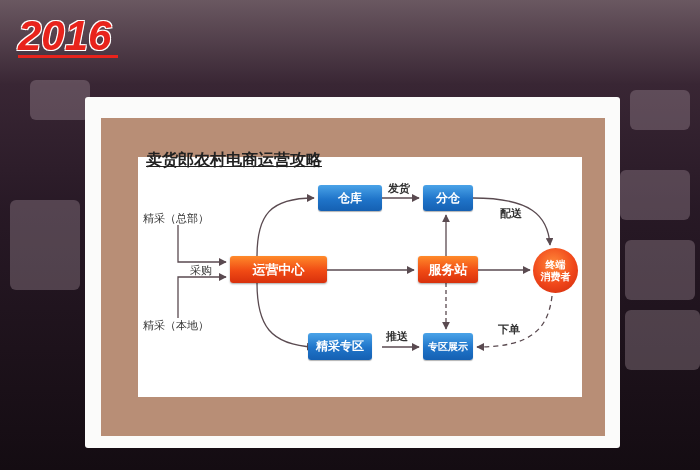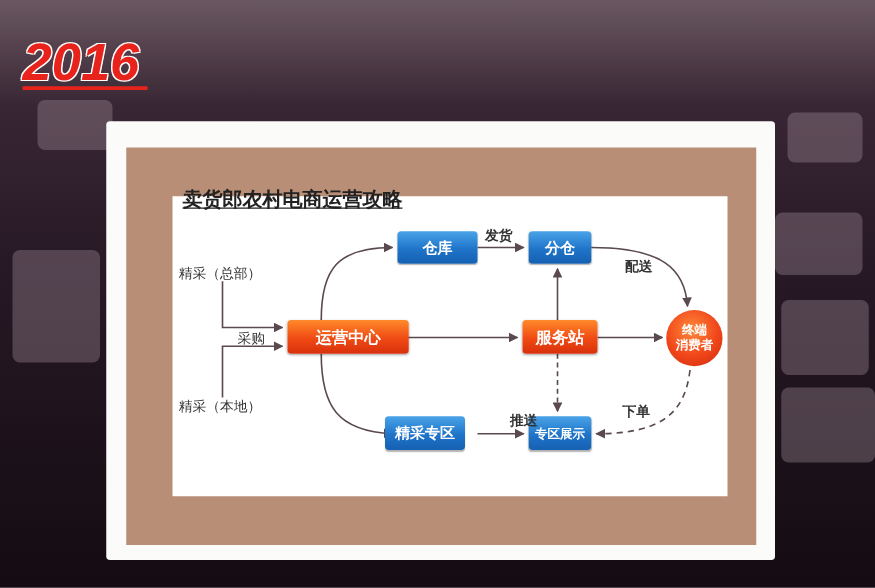--- a/index.html
+++ b/index.html
@@ -8,21 +8,21 @@
     background: #1a1216;
     font-family: "DejaVu Sans", "Liberation Sans", sans-serif;
   }
   .bg {
     position: absolute; inset: 0;
     background:
       linear-gradient(180deg, rgba(120,100,110,0.85) 0%, rgba(60,40,55,0.9) 18%, rgba(40,25,38,0.95) 45%, #140c12 100%);
   }
   .bg .key { position: absolute; background: rgba(170,150,160,0.35); border-radius: 6px; }
   .headline {
-    position: absolute; left: 18px; top: 22px; height: 50px;
+    position: absolute; left: 18px; top: 8px; height: 50px;
     display: flex; align-items: flex-end; gap: 10px;
   }
   .headline .year {
     font-family: "Liberation Sans", sans-serif; font-style: italic; font-weight: bold;
     font-size: 42px; color: #e8231c; line-height: 44px;
     text-shadow: 1px 1px 0 #fff, -1px -1px 0 #fff, 1px -1px 0 #fff, -1px 1px 0 #fff;
   }
   .headline .underline {
     position: absolute; left: 0; top: 47px; width: 100px; height: 3px; background: #e8231c;
   }
@@ -150,14 +150,14 @@
 </div>
 <div class="node blue" style="left:308px;top:333px;width:64px;height:27px;">
   <span>精采专区</span>
 </div>
 <div class="node blue" style="left:423px;top:333px;width:50px;height:27px;font-size:10px;">
   <span>专区展示</span>
 </div>
 
 <span class="lbl" style="left:388px;top:181px;">发货</span>
 <span class="lbl" style="left:500px;top:206px;">配送</span>
-<span class="lbl" style="left:386px;top:329px;margin-left:22px;">推送</span>
+<span class="lbl" style="left:386px;top:329px;">推送</span>
 <span class="lbl" style="left:498px;top:322px;">下单</span>
 
 </body></html>

